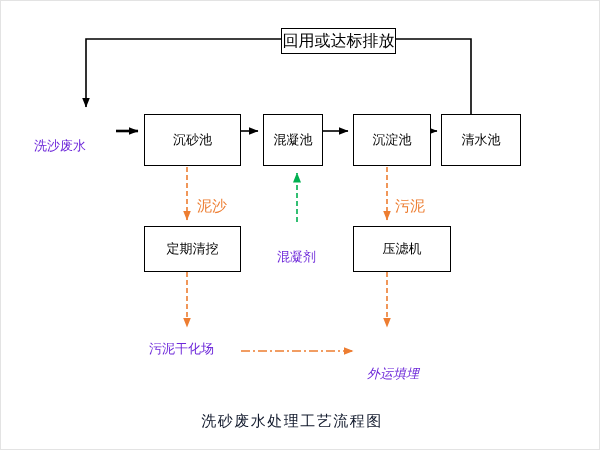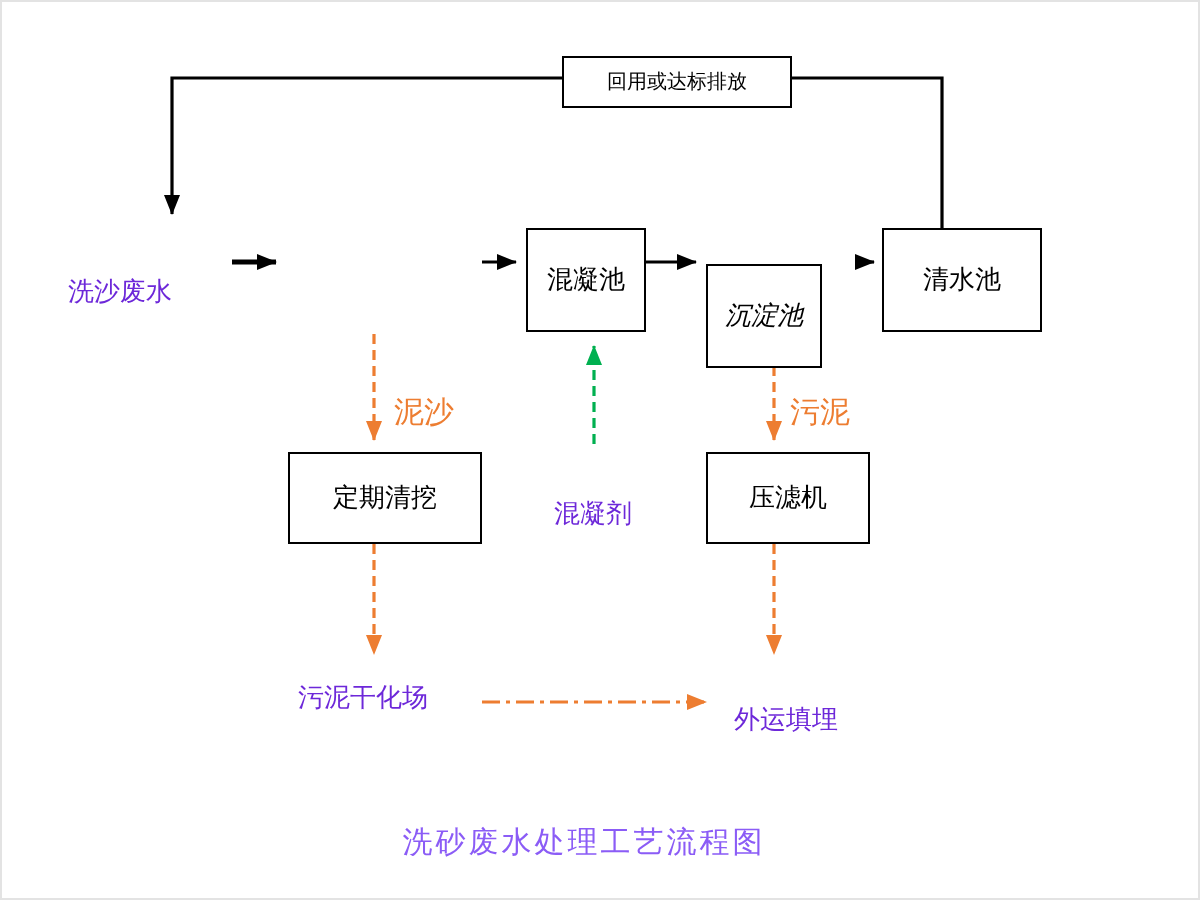--- a/index.html
+++ b/index.html
@@ -8,26 +8,26 @@
   .canvas {
     position:relative; width:600px; height:450px; background:#ffffff;
     overflow:hidden; border:1px solid #e3e3e3;
   }
   .layer { position:absolute; left:0; top:0; width:600px; height:450px; }
   .box {
     position:absolute; border:1px solid #000; background:#fff;
     display:flex; align-items:center; justify-content:center;
     font-size:13px; color:#000; white-space:nowrap;
   }
-  .box.recycle { font-size:10px; }
+  .box.recycle { font-size:16px; }
   .lbl { position:absolute; font-size:13px; color:#6d28d9; white-space:nowrap; }
   .lbl.small-orange { font-size:15px; color:#ED7D31; }
   .title {
     position:absolute; left:0; right:16px; top:411px; text-align:center;
-    font-size:15px; letter-spacing:1.5px; color:#8b5cf6;
+    font-size:15px; letter-spacing:1.5px; color:#0f172a;
   }
   path.solid   { stroke:#000;    stroke-width:1.6; fill:none; }
   path.thick   { stroke-width:2.6; }
   path.dash    { stroke-width:1.6; fill:none; stroke-dasharray:5 3; }
   path.dashdot { stroke-width:1.6; fill:none; stroke-dasharray:9 3 2 3; }
   path.orange  { stroke:#ED7D31; }
   path.green   { stroke:#00B050; }
 </style>
 </head>
 <body>
@@ -61,39 +61,42 @@
     <path class="dash orange" d="M386,271 L386,326" marker-end="url(#arrOrange)" stroke="#ED7D31"></path>
     <path class="dashdot orange" d="M240,350 L352,350" marker-end="url(#arrOrange)" stroke="#ED7D31"></path>
 
     <path class="dash green" d="M296,221 L296,172" marker-end="url(#arrGreen)" stroke="#00B050"></path>
   </svg>
 
   <div class="box recycle" style="left:280px; top:27px; width:115px; height:26px;">
     <span>回用或达标排放</span>
   </div>
 
+  <div class="box" style="left:143px; top:113px; width:97px; height:52px;">
+    <span>沉砂池</span>
+  </div>
   <div class="box" style="left:262px; top:113px; width:60px; height:52px;">
     <span>混凝池</span>
   </div>
-  <div class="box" style="left:352px; top:131px; width:58px; height:52px;font-style:italic;">
+  <div class="box" style="left:352px; top:113px; width:78px; height:52px;">
     <span>沉淀池</span>
   </div>
   <div class="box" style="left:440px; top:113px; width:80px; height:52px;text-align:right;">
     <span>清水池</span>
   </div>
 
   <div class="box" style="left:143px; top:225px; width:97px; height:46px;">
     <span>定期清挖</span>
   </div>
-  <div class="box" style="left:352px; top:225px; width:82px; height:46px;">
+  <div class="box" style="left:352px; top:225px; width:98px; height:46px;">
     <span>压滤机</span>
   </div>
 
   <div class="lbl" style="left:33px; top:136px;">洗沙废水</div>
   <div class="lbl small-orange" style="left:196px; top:196px;">泥沙</div>
   <div class="lbl small-orange" style="left:394px; top:196px;">污泥</div>
   <div class="lbl" style="left:276px; top:247px;">混凝剂</div>
   <div class="lbl" style="left:148px; top:339px;">污泥干化场</div>
-  <div class="lbl" style="left:366px; top:350px;">外运填埋</div>
+  <div class="lbl" style="left:366px; top:364px;font-style:italic;">外运填埋</div>
 
   <div class="title">洗砂废水处理工艺流程图</div>
 
 </div>
 
 </body></html>

